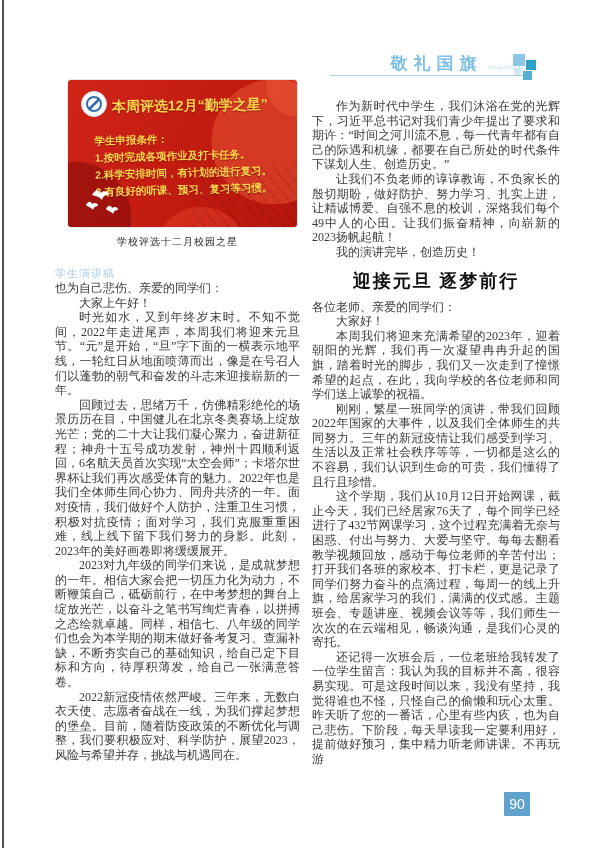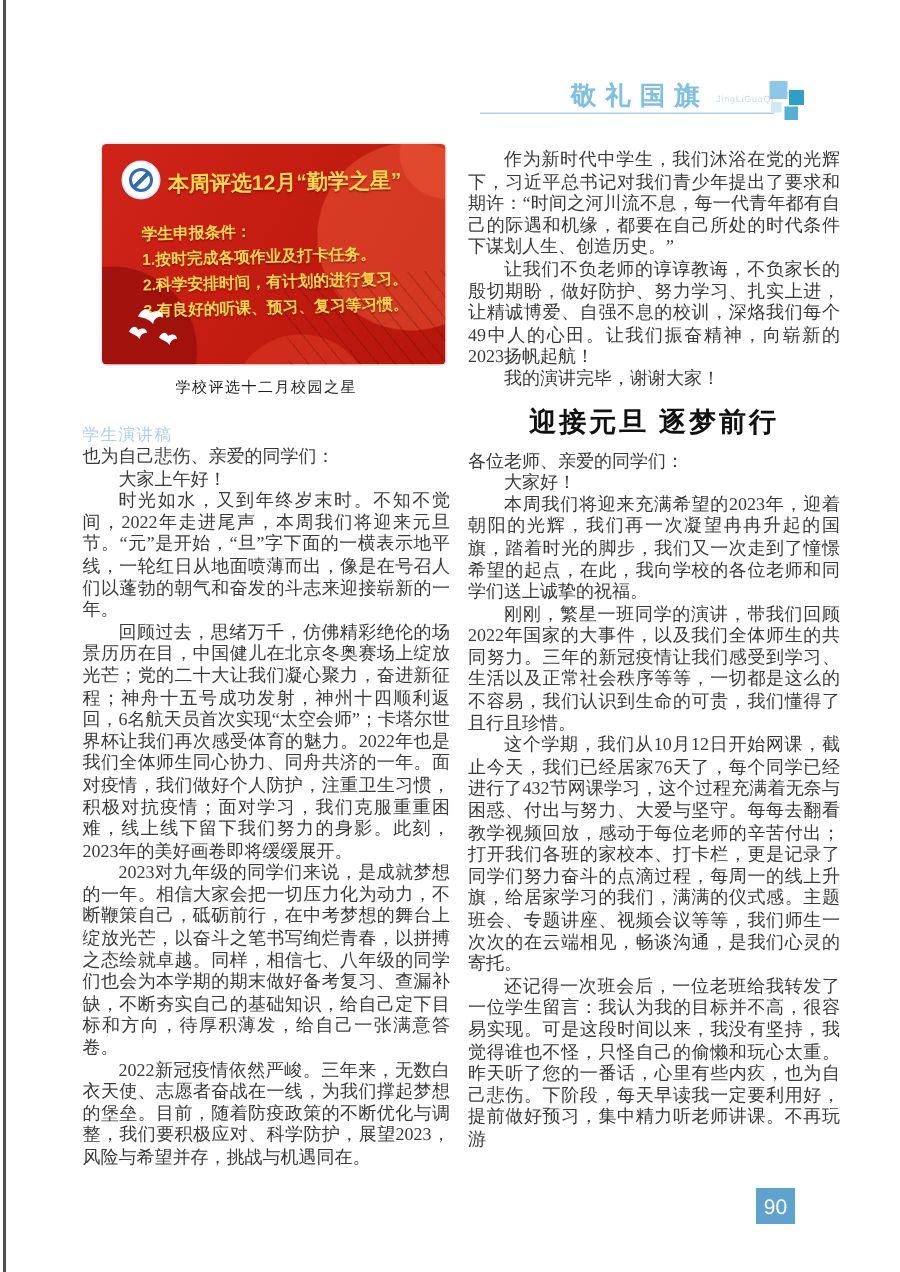--- a/index.html
+++ b/index.html
@@ -5,21 +5,21 @@
   html,body { margin:0; padding:0; background:#e8e8e8; }
   .page {
     position:relative; width:600px; height:848px; margin:0 auto;
     background:#ffffff; overflow:hidden;
     font-family:"Liberation Serif","DejaVu Serif",serif;
   }
   .edge-line { position:absolute; left:2px; top:0; width:2px; height:848px; background:#4f4f4f; }
 
   
   .header-band {
-    position:absolute; left:320px; top:44px; width:196px; height:32px;
+    position:absolute; left:330px; top:44px; width:196px; height:32px;
     border-bottom:1px solid #a9cfe6;
     display:flex; align-items:flex-end; justify-content:flex-end; gap:5px;
     padding-bottom:3px; box-sizing:border-box;
   }
   .header-title {
     font-family:"Liberation Sans","DejaVu Sans",sans-serif;
     font-size:17px; letter-spacing:6px; color:#7fbfe4; font-weight:bold;
     line-height:1;
   }
   .header-pinyin {
@@ -27,21 +27,21 @@
     font-size:6px; color:#c0ddf0; line-height:1; margin-bottom:2px; letter-spacing:0.5px;
   }
   .header-squares { position:absolute; left:511px; top:50px; width:30px; height:32px; }
   .header-squares .sq { position:absolute; }
   .sq1 { left:2px;  top:4px;  width:12px; height:12px; background:#8cc7e8; }
   .sq2 { left:15px; top:10px; width:10px; height:10px; background:#2f9fc4; }
   .sq3 { left:3px;  top:18px; width:7px;  height:7px;  background:#cfe8f5; }
   .sq4 { left:12px; top:21px; width:9px;  height:9px;  background:#55b0d4; }
 
   
-  .col { position:absolute; top:96px; }
+  .col { position:absolute; top:80px; }
   .col-left  { left:55px;  width:245px; }
   .col-right { left:312px; width:248px; top:99px; }
 
   
   .banner {
     position:relative; margin-left:13px; width:229px; height:147px;
     border-radius:3px; overflow:hidden;
     background:
       radial-gradient(circle at 90% 42%, rgba(242,96,60,0.45) 0 62px, rgba(242,96,60,0) 63px),
       radial-gradient(circle at 100% 4%, rgba(242,96,60,0.40) 0 30px, rgba(242,96,60,0) 31px),
@@ -154,21 +154,21 @@
     <p class="greeting">大家上午好！</p>
     <p class="para">时光如水，又到年终岁末时。不知不觉间，2022年走进尾声，本周我们将迎来元旦节。“元”是开始，“旦”字下面的一横表示地平线，一轮红日从地面喷薄而出，像是在号召人们以蓬勃的朝气和奋发的斗志来迎接崭新的一年。</p>
     <p class="para">回顾过去，思绪万千，仿佛精彩绝伦的场景历历在目，中国健儿在北京冬奥赛场上绽放光芒；党的二十大让我们凝心聚力，奋进新征程；神舟十五号成功发射，神州十四顺利返回，6名航天员首次实现“太空会师”；卡塔尔世界杯让我们再次感受体育的魅力。2022年也是我们全体师生同心协力、同舟共济的一年。面对疫情，我们做好个人防护，注重卫生习惯，积极对抗疫情；面对学习，我们克服重重困难，线上线下留下我们努力的身影。此刻，2023年的美好画卷即将缓缓展开。</p>
     <p class="para">2023对九年级的同学们来说，是成就梦想的一年。相信大家会把一切压力化为动力，不断鞭策自己，砥砺前行，在中考梦想的舞台上绽放光芒，以奋斗之笔书写绚烂青春，以拼搏之态绘就卓越。同样，相信七、八年级的同学们也会为本学期的期末做好备考复习、查漏补缺，不断夯实自己的基础知识，给自己定下目标和方向，待厚积薄发，给自己一张满意答卷。</p>
     <p class="para">2022新冠疫情依然严峻。三年来，无数白衣天使、志愿者奋战在一线，为我们撑起梦想的堡垒。目前，随着防疫政策的不断优化与调整，我们要积极应对、科学防护，展望2023，风险与希望并存，挑战与机遇同在。</p>
   </div>
 
   <div class="col col-right">
     <p class="para">作为新时代中学生，我们沐浴在党的光辉下，习近平总书记对我们青少年提出了要求和期许：“时间之河川流不息，每一代青年都有自己的际遇和机缘，都要在自己所处的时代条件下谋划人生、创造历史。”</p>
     <p class="para">让我们不负老师的谆谆教诲，不负家长的殷切期盼，做好防护、努力学习、扎实上进，让精诚博爱、自强不息的校训，深烙我们每个49中人的心田。让我们振奋精神，向崭新的2023扬帆起航！</p>
-    <p class="para">我的演讲完毕，谢谢大家！</p>
+    <p class="para">我的演讲完毕，创造历史！</p>
 
     <div class="speech-title">迎接元旦 逐梦前行</div>
     <p class="salutation">各位老师、亲爱的同学们：</p>
     <p class="greeting">大家好！</p>
     <p class="para">本周我们将迎来充满希望的2023年，迎着朝阳的光辉，我们再一次凝望冉冉升起的国旗，踏着时光的脚步，我们又一次走到了憧憬希望的起点，在此，我向学校的各位老师和同学们送上诚挚的祝福。</p>
     <p class="para">刚刚，繁星一班同学的演讲，带我们回顾2022年国家的大事件，以及我们全体师生的共同努力。三年的新冠疫情让我们感受到学习、生活以及正常社会秩序等等，一切都是这么的不容易，我们认识到生命的可贵，我们懂得了且行且珍惜。</p>
     <p class="para">这个学期，我们从10月12日开始网课，截止今天，我们已经居家76天了，每个同学已经进行了432节网课学习，这个过程充满着无奈与困惑、付出与努力、大爱与坚守。每每去翻看教学视频回放，感动于每位老师的辛苦付出；打开我们各班的家校本、打卡栏，更是记录了同学们努力奋斗的点滴过程，每周一的线上升旗，给居家学习的我们，满满的仪式感。主题班会、专题讲座、视频会议等等，我们师生一次次的在云端相见，畅谈沟通，是我们心灵的寄托。</p>
     <p class="para">还记得一次班会后，一位老班给我转发了一位学生留言：我认为我的目标并不高，很容易实现。可是这段时间以来，我没有坚持，我觉得谁也不怪，只怪自己的偷懒和玩心太重。昨天听了您的一番话，心里有些内疚，也为自己悲伤。下阶段，每天早读我一定要利用好，提前做好预习，集中精力听老师讲课。不再玩游</p>
   </div>
 

